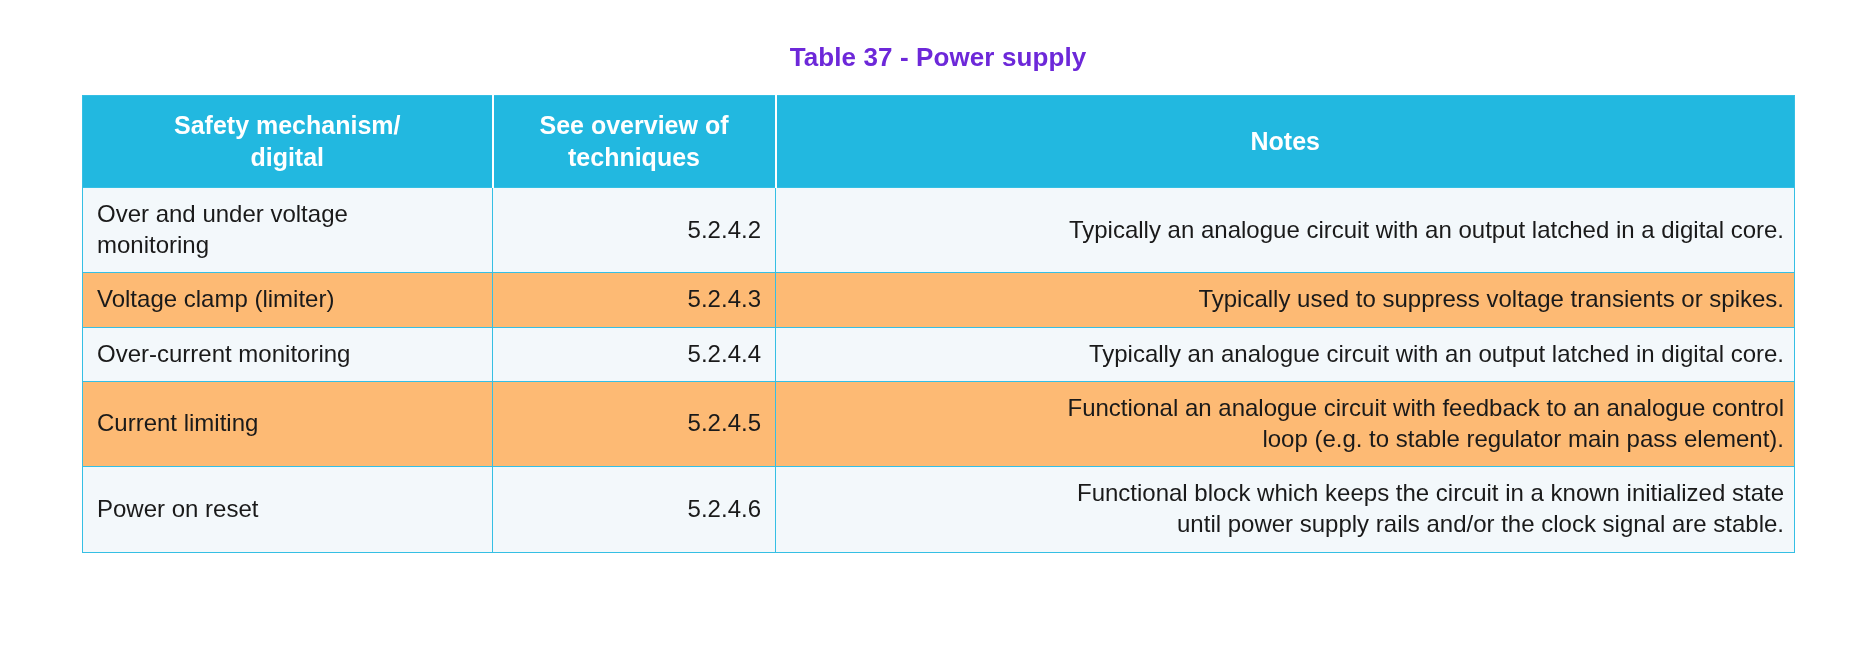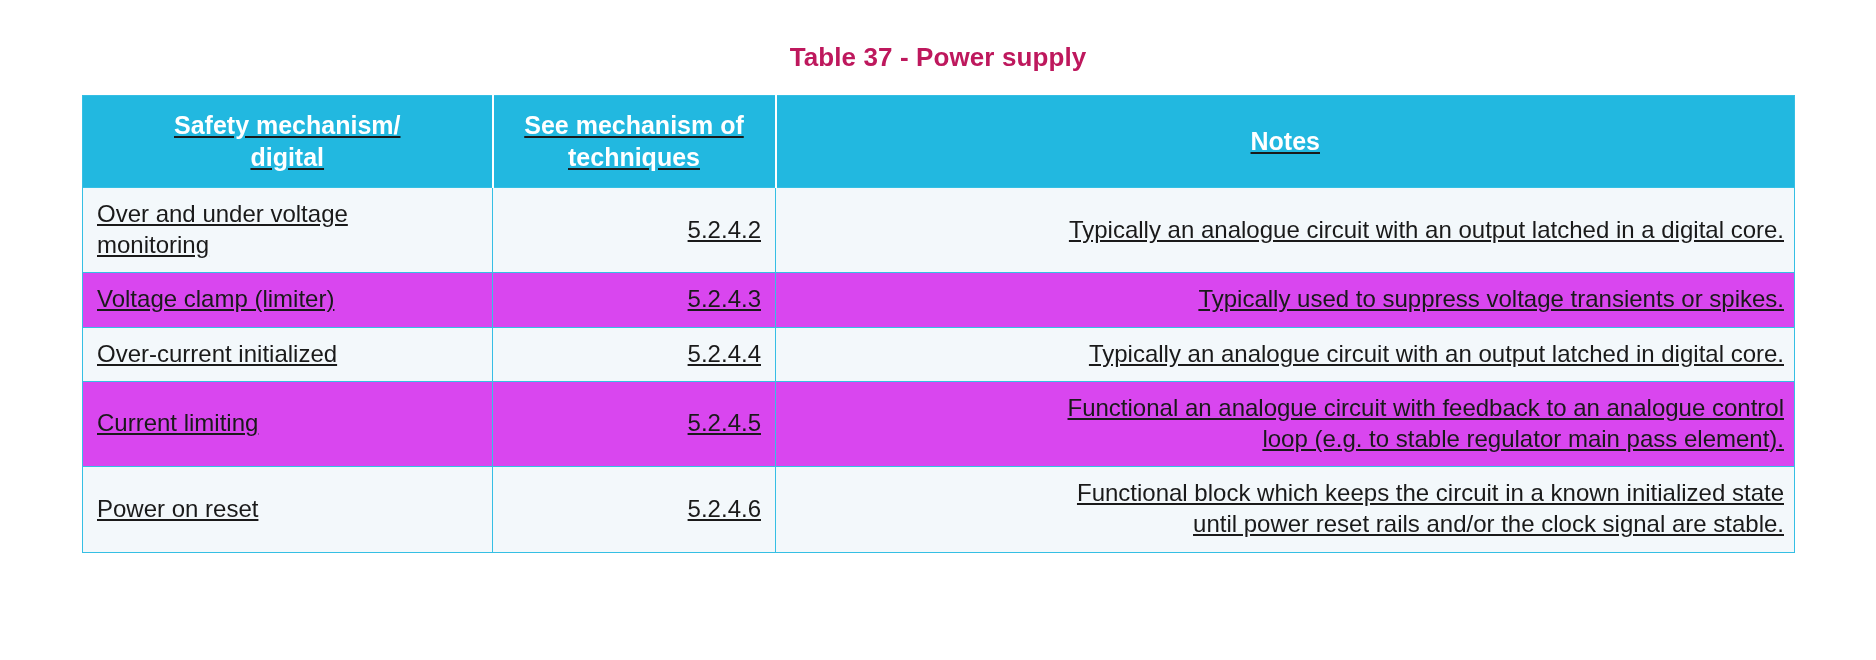--- a/index.html
+++ b/index.html
@@ -17,34 +17,33 @@
   .page {
     position: relative;
     width: 1876px;
     height: 660px;
     box-sizing: border-box;
   }
   .table-title {
     text-align: center;
     font-size: 26px;
     font-weight: bold;
-    color: #be185d;
+    color: #6d28d9;
     padding-top: 42px;
     letter-spacing: 0.1px;
   }
   .table-wrap {
     margin: 22px auto 0 auto;
     width: 1712px;
   }
   table.data-table {
     border-collapse: collapse;
     table-layout: fixed;
     width: 1712px;
     border: 1px solid #35bfe4;
-    text-decoration: underline;
   }
   table.data-table col.c1 { width: 410px; }
   table.data-table col.c2 { width: 283px; }
   table.data-table col.c3 { width: 1019px; }
 
   thead th {
     background: #22b8e0;
     color: #ffffff;
     font-size: 25px;
     font-weight: bold;
@@ -60,21 +59,21 @@
   }
   tbody td {
     font-size: 24px;
     line-height: 1.30;
     color: #1a1a1a;
     vertical-align: middle;
     border: 1px solid #35bfe4;
     padding: 10px 14px 12px 14px;
   }
   tbody tr.shade td { background: #f3f8fb; }
-  tbody tr.plain td { background: #d946ef; }
+  tbody tr.plain td { background: #fdba74; }
 
   td.col-measure { text-align: left; }
   td.col-ref     { text-align: right; }
   td.col-notes   { text-align: right; padding-left: 14px; padding-right: 10px; }
 
   .cell-line { display: block; white-space: nowrap; }
 </style>
 </head>
 <body>
 
@@ -89,21 +88,21 @@
         <col class="c2">
         <col class="c3">
       </colgroup>
       <thead>
         <tr>
           <th>
             <span class="cell-line">Safety mechanism/</span>
             <span class="cell-line">digital</span>
           </th>
           <th>
-            <span class="cell-line">See mechanism of</span>
+            <span class="cell-line">See overview of</span>
             <span class="cell-line">techniques</span>
           </th>
           <th>
             <span class="cell-line">Notes</span>
           </th>
         </tr>
       </thead>
       <tbody>
 
         <tr class="shade">
@@ -122,21 +121,21 @@
             <span class="cell-line">Voltage clamp (limiter)</span>
           </td>
           <td class="col-ref">5.2.4.3</td>
           <td class="col-notes">
             <span class="cell-line">Typically used to suppress voltage transients or spikes.</span>
           </td>
         </tr>
 
         <tr class="shade">
           <td class="col-measure">
-            <span class="cell-line">Over-current initialized</span>
+            <span class="cell-line">Over-current monitoring</span>
           </td>
           <td class="col-ref">5.2.4.4</td>
           <td class="col-notes">
             <span class="cell-line">Typically an analogue circuit with an output latched in digital core.</span>
           </td>
         </tr>
 
         <tr class="plain">
           <td class="col-measure">
             <span class="cell-line">Current limiting</span>
@@ -148,21 +147,21 @@
           </td>
         </tr>
 
         <tr class="shade">
           <td class="col-measure">
             <span class="cell-line">Power on reset</span>
           </td>
           <td class="col-ref">5.2.4.6</td>
           <td class="col-notes">
             <span class="cell-line">Functional block which keeps the circuit in a known initialized state</span>
-            <span class="cell-line">until power reset rails and/or the clock signal are stable.</span>
+            <span class="cell-line">until power supply rails and/or the clock signal are stable.</span>
           </td>
         </tr>
 
       </tbody>
     </table>
   </div>
 
 </div>
 
 </body></html>

